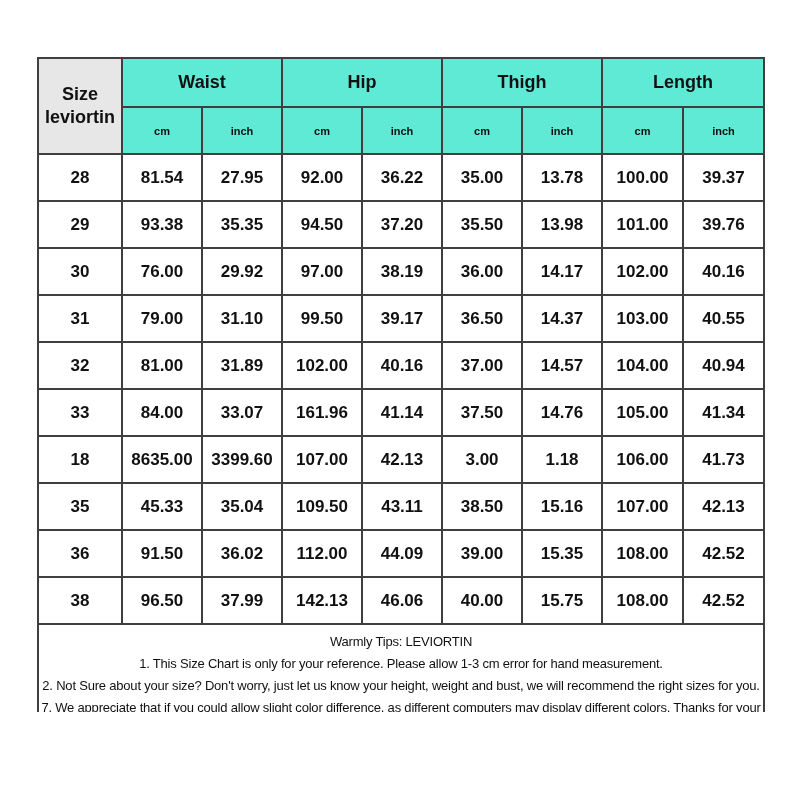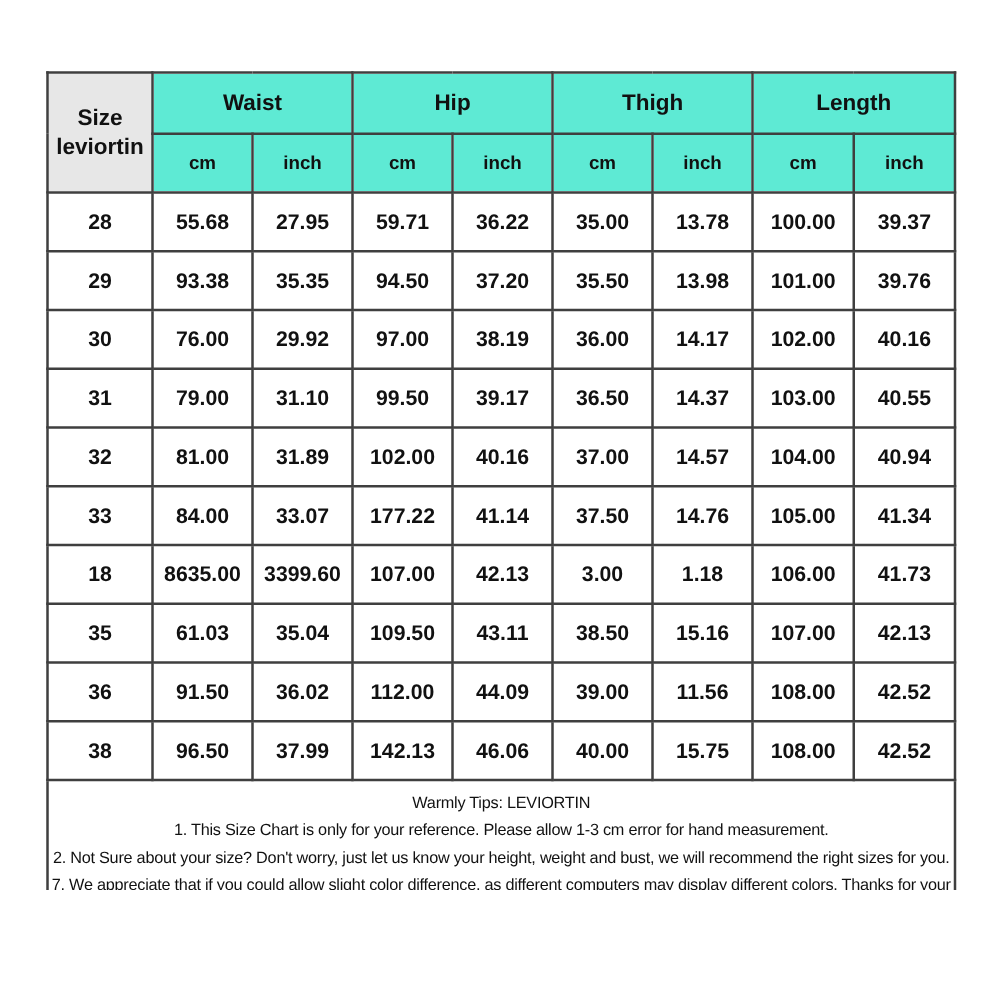--- a/index.html
+++ b/index.html
@@ -30,21 +30,21 @@
     vertical-align: middle;
     font-weight: bold;
     color: #111111;
     padding: 0;
     overflow: hidden;
   }
   thead th {
     background: #5eead4;
   }
   .group-row th { height: 47px; font-size: 18px; }
-  .unit-row th  { height: 45px; font-size: 15px; margin-left: 35px; }
+  .unit-row th  { height: 45px; font-size: 11px; margin-left: 35px; }
   .size-th {
     font-size: 18px;
     line-height: 23px;
     background: #e7e7e7;
   }
   tbody td {
     height: 45px;
     font-size: 17px;
     background: #ffffff;
   }
@@ -98,23 +98,23 @@
         <th>inch</th>
         <th>cm</th>
         <th>inch</th>
         <th>cm</th>
         <th>inch</th>
       </tr>
     </thead>
     <tbody id="table-body">
         <tr>
           <td>28</td>
-          <td>55.68</td>
+          <td>81.54</td>
           <td>27.95</td>
-          <td>59.71</td>
+          <td>92.00</td>
           <td>36.22</td>
           <td>35.00</td>
           <td>13.78</td>
           <td>100.00</td>
           <td>39.37</td>
         </tr>
         <tr>
           <td>29</td>
           <td>93.38</td>
           <td>35.35</td>
@@ -155,57 +155,57 @@
           <td>40.16</td>
           <td>37.00</td>
           <td>14.57</td>
           <td>104.00</td>
           <td>40.94</td>
         </tr>
         <tr>
           <td>33</td>
           <td>84.00</td>
           <td>33.07</td>
-          <td>177.22</td>
+          <td>161.96</td>
           <td>41.14</td>
           <td>37.50</td>
           <td>14.76</td>
           <td>105.00</td>
           <td>41.34</td>
         </tr>
         <tr>
           <td>18</td>
           <td>8635.00</td>
           <td>3399.60</td>
           <td>107.00</td>
           <td>42.13</td>
           <td>3.00</td>
           <td>1.18</td>
           <td>106.00</td>
           <td>41.73</td>
         </tr>
         <tr>
           <td>35</td>
-          <td>61.03</td>
+          <td>45.33</td>
           <td>35.04</td>
           <td>109.50</td>
           <td>43.11</td>
           <td>38.50</td>
           <td>15.16</td>
           <td>107.00</td>
           <td>42.13</td>
         </tr>
         <tr>
           <td>36</td>
           <td>91.50</td>
           <td>36.02</td>
           <td>112.00</td>
           <td>44.09</td>
           <td>39.00</td>
-          <td>11.56</td>
+          <td>15.35</td>
           <td>108.00</td>
           <td>42.52</td>
         </tr>
         <tr>
           <td>38</td>
           <td>96.50</td>
           <td>37.99</td>
           <td>142.13</td>
           <td>46.06</td>
           <td>40.00</td>

